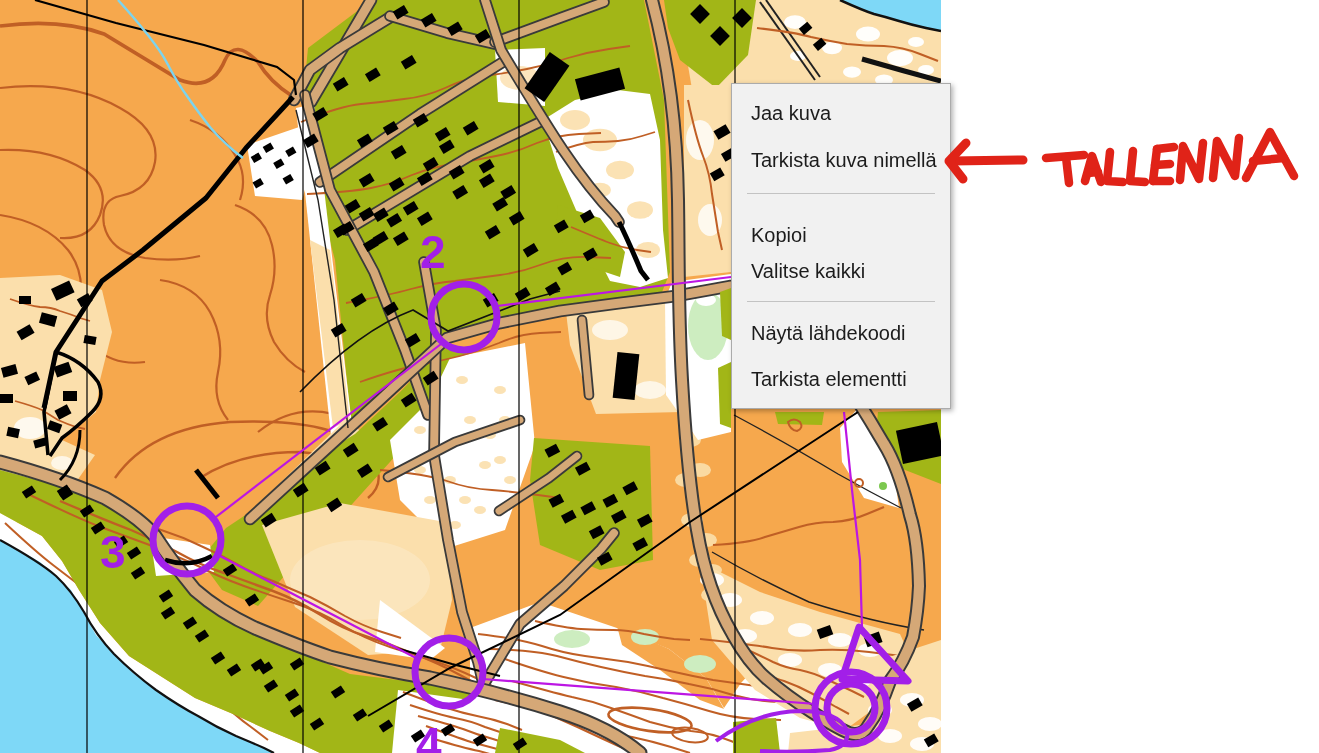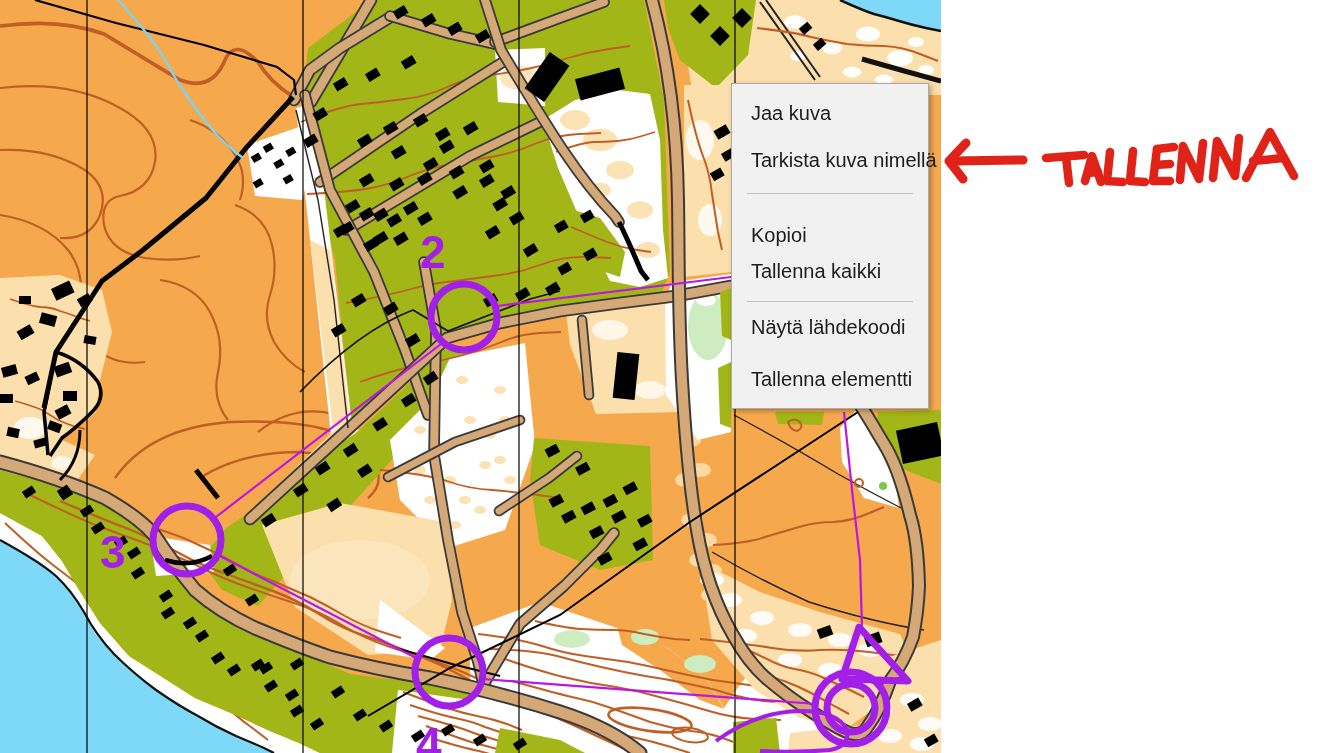--- a/index.html
+++ b/index.html
@@ -1,17 +1,17 @@
 <!DOCTYPE html>
 <html><head><meta charset="utf-8"><style>
 html,body{margin:0;padding:0;width:1319px;height:753px;background:#fff;overflow:hidden;}
 *{box-sizing:border-box;}
 .stage{position:relative;width:1319px;height:753px;font-family:"Liberation Sans",sans-serif;}
 .map{position:absolute;left:0;top:0;}
-.menu{position:absolute;left:731px;top:83px;width:198px;height:326px;background:#F1F1F1;
+.menu{position:absolute;left:731px;top:83px;width:220px;height:326px;background:#F1F1F1;
 border:1px solid #ababab;box-shadow:2px 2px 5px rgba(0,0,0,0.3);}
 .mi{position:absolute;left:19px;font-size:20px;color:#1c1c1c;white-space:nowrap;}
 .sep{position:absolute;left:15px;right:15px;height:1px;background:#c3c3c3;}
 .ann{position:absolute;left:0;top:0;pointer-events:none;}
 </style></head>
 <body>
 <div class="stage">
 <svg class="map" width="941" height="753" viewBox="0 0 941 753">
 <rect width="941" height="753" fill="#F6A84D"></rect>
 <path d="M0,26 Q60,18 104,34 Q150,62 180,80 Q212,92 225,60 Q235,38 258,62 Q270,82 292,96" fill="none" stroke="#C05F25" stroke-width="3.6"></path>
@@ -378,23 +378,23 @@
 <path d="M859,627 L908,681 L842,679 Z" fill="none" stroke="#A21FE8" stroke-width="7" stroke-linejoin="round"></path>
 <path d="M716,741 Q755,712 800,711 Q838,711 847,730 Q850,746 830,750 Q792,753 760,751" fill="none" stroke="#A21FE8" stroke-width="4"></path>
 <text x="420" y="268" font-family="Liberation Sans, sans-serif" font-size="46" font-weight="bold" fill="#A21FE8">2</text>
 <text x="100" y="568" font-family="Liberation Sans, sans-serif" font-size="46" font-weight="bold" fill="#A21FE8">3</text>
 <text x="416" y="760" font-family="Liberation Sans, sans-serif" font-size="46" font-weight="bold" fill="#A21FE8">4</text>
 </svg>
 <div class="menu">
 <div class="mi" style="top:18px">Jaa kuva</div>
 <div class="mi" style="top:65px">Tarkista kuva nimellä</div>
 <div class="mi" style="top:140px">Kopioi</div>
-<div class="mi" style="top:176px">Tallenna kaikki</div>
-<div class="mi" style="top:232px">Näytä lähdekoodi</div>
-<div class="mi" style="top:284px">Tallenna elementti</div>
+<div class="mi" style="top:176px">Valitse kaikki</div>
+<div class="mi" style="top:238px">Näytä lähdekoodi</div>
+<div class="mi" style="top:284px">Tarkista elementti</div>
 <div class="sep" style="top:109px"></div>
 <div class="sep" style="top:217px"></div>
 </div>
 <svg class="ann" width="1319" height="753" viewBox="0 0 1319 753">
 <path d="M952,161 L1023,160" stroke="#E02318" stroke-width="9" stroke-linecap="round" fill="none"></path>
 <path d="M949,161 L966,143 M949,161 L963,179" stroke="#E02318" stroke-width="9" stroke-linecap="round" fill="none"></path>
 <path d="M1046,158 L1084,155" stroke="#E02318" stroke-width="8.5" stroke-linecap="round" stroke-linejoin="round" fill="none"></path>
       <path d="M1066,157 L1069,183" stroke="#E02318" stroke-width="8.5" stroke-linecap="round" stroke-linejoin="round" fill="none"></path>
 <path d="M1085,181 L1092,156 L1101,182" stroke="#E02318" stroke-width="8.5" stroke-linecap="round" stroke-linejoin="round" fill="none"></path>
       <path d="M1088,173 L1098,172" stroke="#E02318" stroke-width="8.5" stroke-linecap="round" stroke-linejoin="round" fill="none"></path>

